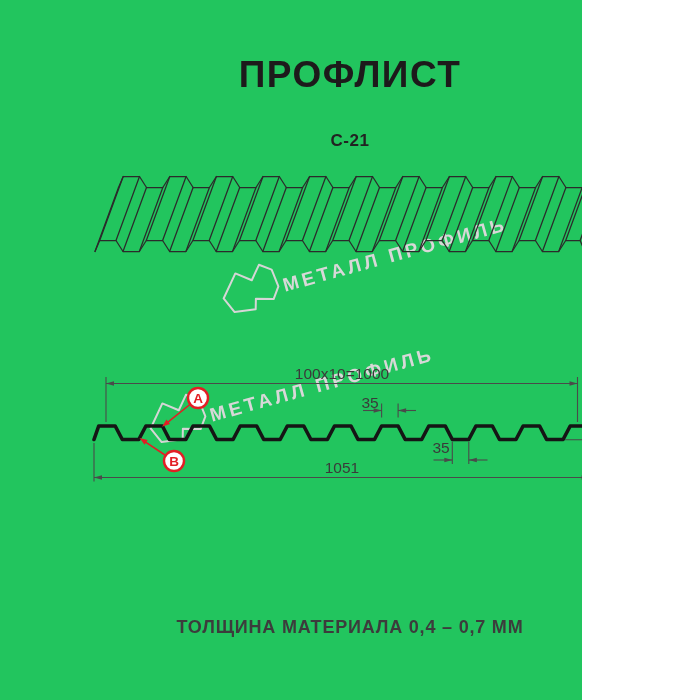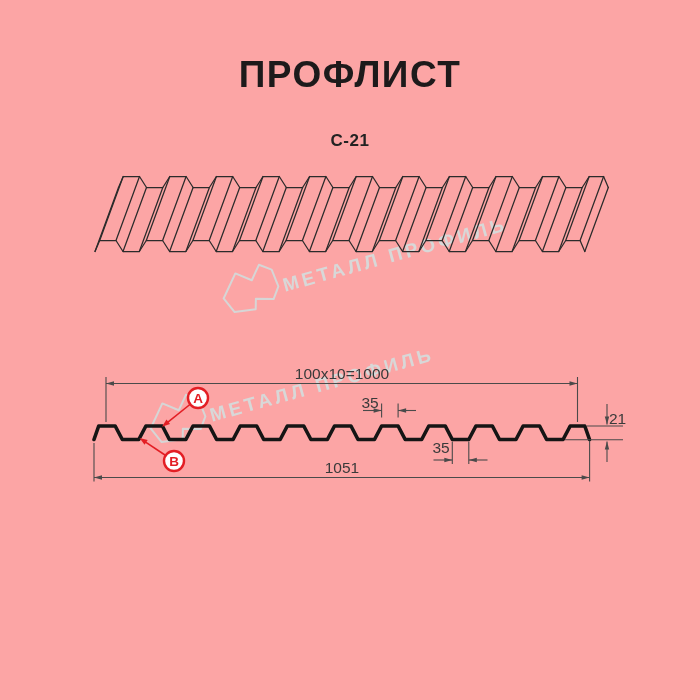--- a/index.html
+++ b/index.html
@@ -1,16 +1,16 @@
 <!DOCTYPE html>
 <html><head>
 <meta charset="utf-8">
 <style>
   html,body{margin:0;padding:0;background:#fff;}
-  .page{position:relative;width:700px;height:700px;background:#fca5a5;overflow:hidden;
+  .page{position:relative;width:582px;height:700px;background:#22c55e;overflow:hidden;
         font-family:"Liberation Sans", sans-serif;}
   .title{position:absolute;top:56px;left:0;width:700px;text-align:center;
          font-size:37px;font-weight:700;letter-spacing:1.5px;color:#1d1a1b;line-height:1;}
   .subtitle{position:absolute;top:99px;left:0;width:700px;text-align:center;
          font-size:17px;font-weight:600;letter-spacing:0.5px;color:#222;line-height:1;margin-top:33px;}
   .footer{position:absolute;top:617px;left:0;width:700px;text-align:center;
          font-size:18px;font-weight:600;letter-spacing:0.8px;color:#3c3c3c;line-height:1.2;}
   svg text{font-family:"Liberation Sans", sans-serif;}
   .dimtxt{font-size:15.5px;fill:#3a3a3a;}
   .callout-letter{font-size:13.5px;font-weight:700;}
@@ -136,13 +136,14 @@
 
     <g>
       <line x1="165.7" y1="455.5" x2="144.5" y2="441.3" stroke-width="1.6" stroke="#e31e24"></line>
 
       <circle cx="174" cy="461" r="10" fill="#ffffff" stroke-width="2.4" stroke="#e31e24"></circle>
       <text class="callout-letter" x="174" y="466" text-anchor="middle" fill="#e31e24">B</text>
     <path d="M139.5,438 L147.7,440.1 L144.6,444.8 Z" fill="#e31e24"></path>
       </g>
   </svg>
 
+  <div class="footer">ТОЛЩИНА МАТЕРИАЛА 0,4 – 0,7 ММ</div>
 </div>
 
 </body></html>

